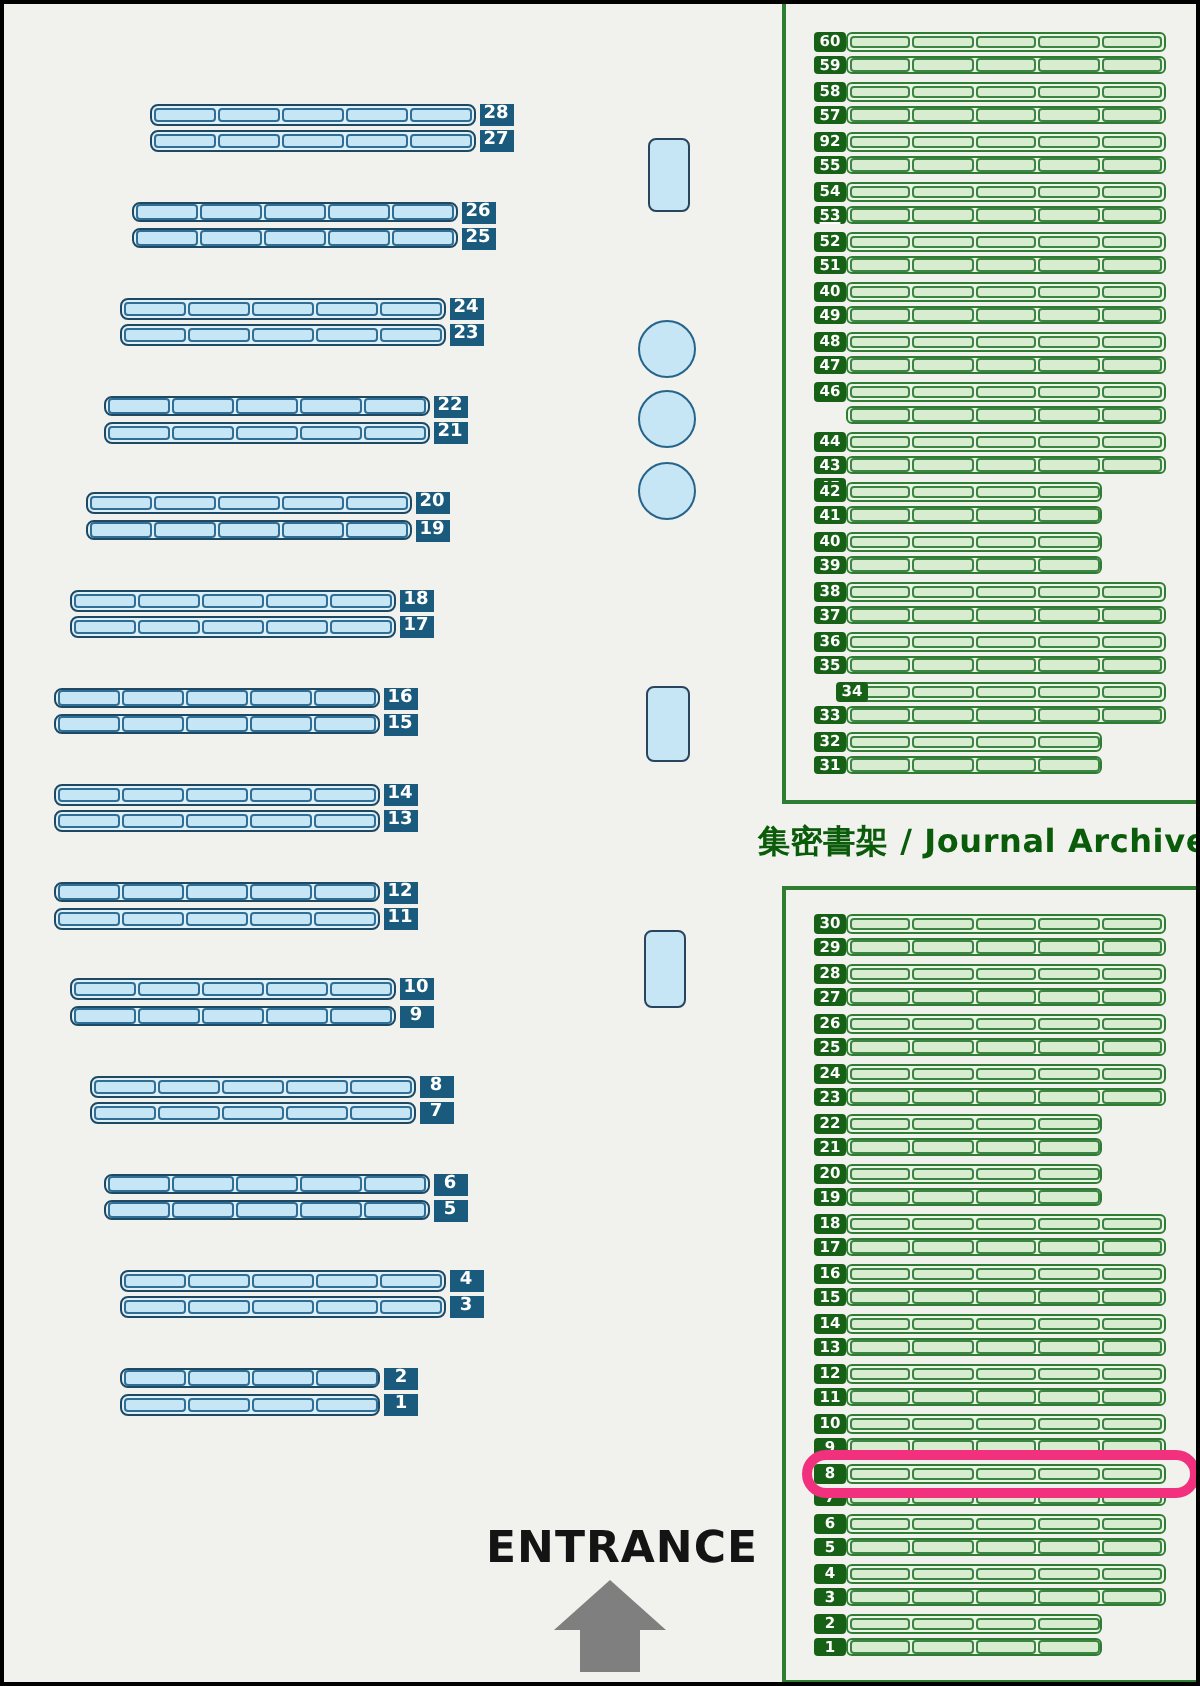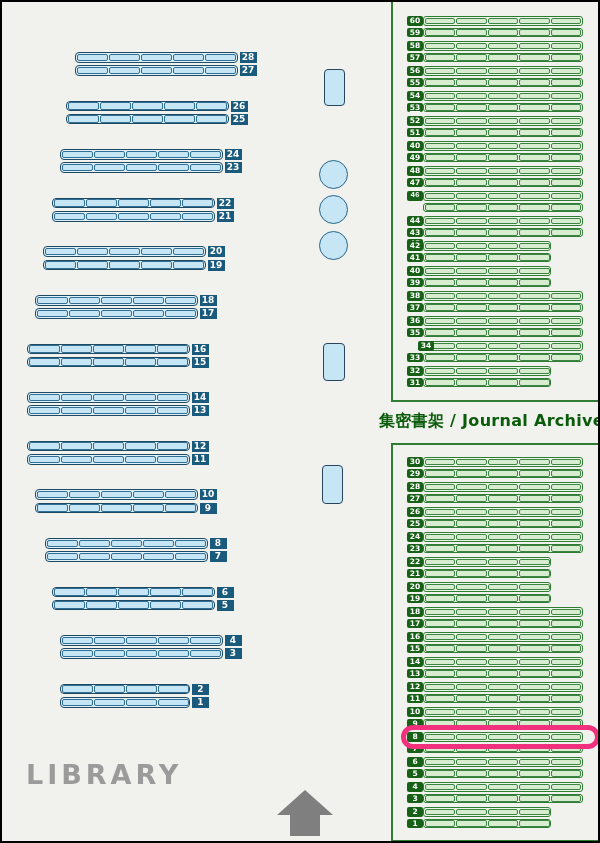--- a/index.html
+++ b/index.html
@@ -329,21 +329,21 @@
         <div class="g-cell"></div>
       </div>
       <div class="g-label" style="top: 50.5px; text-align: center;">57</div>
       <div class="g-shelf" style="top: 50.5px; width: 160px;">
         <div class="g-cell"></div>
         <div class="g-cell"></div>
         <div class="g-cell"></div>
         <div class="g-cell"></div>
         <div class="g-cell"></div>
       </div>
-      <div class="g-label" style="top: 64px;">56</div>
+      <div class="g-label" style="top: 64px;">92</div>
       <div class="g-shelf" style="top: 64px; width: 160px;">
         <div class="g-cell"></div>
         <div class="g-cell"></div>
         <div class="g-cell"></div>
         <div class="g-cell"></div>
         <div class="g-cell"></div>
       </div>
       <div class="g-label" style="top: 75.5px;">55</div>
       <div class="g-shelf" style="top: 75.5px; width: 160px;">
         <div class="g-cell"></div>
@@ -409,21 +409,21 @@
         <div class="g-cell"></div>
       </div>
       <div class="g-label" style="top: 175.5px;">47</div>
       <div class="g-shelf" style="top: 175.5px; width: 160px;">
         <div class="g-cell"></div>
         <div class="g-cell"></div>
         <div class="g-cell"></div>
         <div class="g-cell"></div>
         <div class="g-cell"></div>
       </div>
-      <div class="g-label" style="top: 189px; font-family: Liberation Mono, monospace;">46</div>
+      <div class="g-label" style="top: 189px;">46</div>
       <div class="g-shelf" style="top: 189px; width: 160px;">
         <div class="g-cell"></div>
         <div class="g-cell"></div>
         <div class="g-cell"></div>
         <div class="g-cell"></div>
         <div class="g-cell"></div>
       </div>
       <div class="g-label" style="top: 200.5px; margin-top: 36px;">45</div>
       <div class="g-shelf" style="top: 200.5px; width: 160px;">
         <div class="g-cell"></div>
@@ -775,19 +775,19 @@
       <div class="g-label" style="top: 816.5px;">1</div>
       <div class="g-shelf" style="top: 816.5px; width: 128px;">
         <div class="g-cell"></div>
         <div class="g-cell"></div>
         <div class="g-cell"></div>
         <div class="g-cell"></div>
       </div>
     </div>
 
   <div id="library-name">
-    <div>LIBRARY</div>
   </div>
 
+  <div id="entrance-label">ENTRANCE</div>
   <div id="arrow-head"></div>
   <div id="arrow-stem"></div>
 
 </div>
 
 </body></html>

